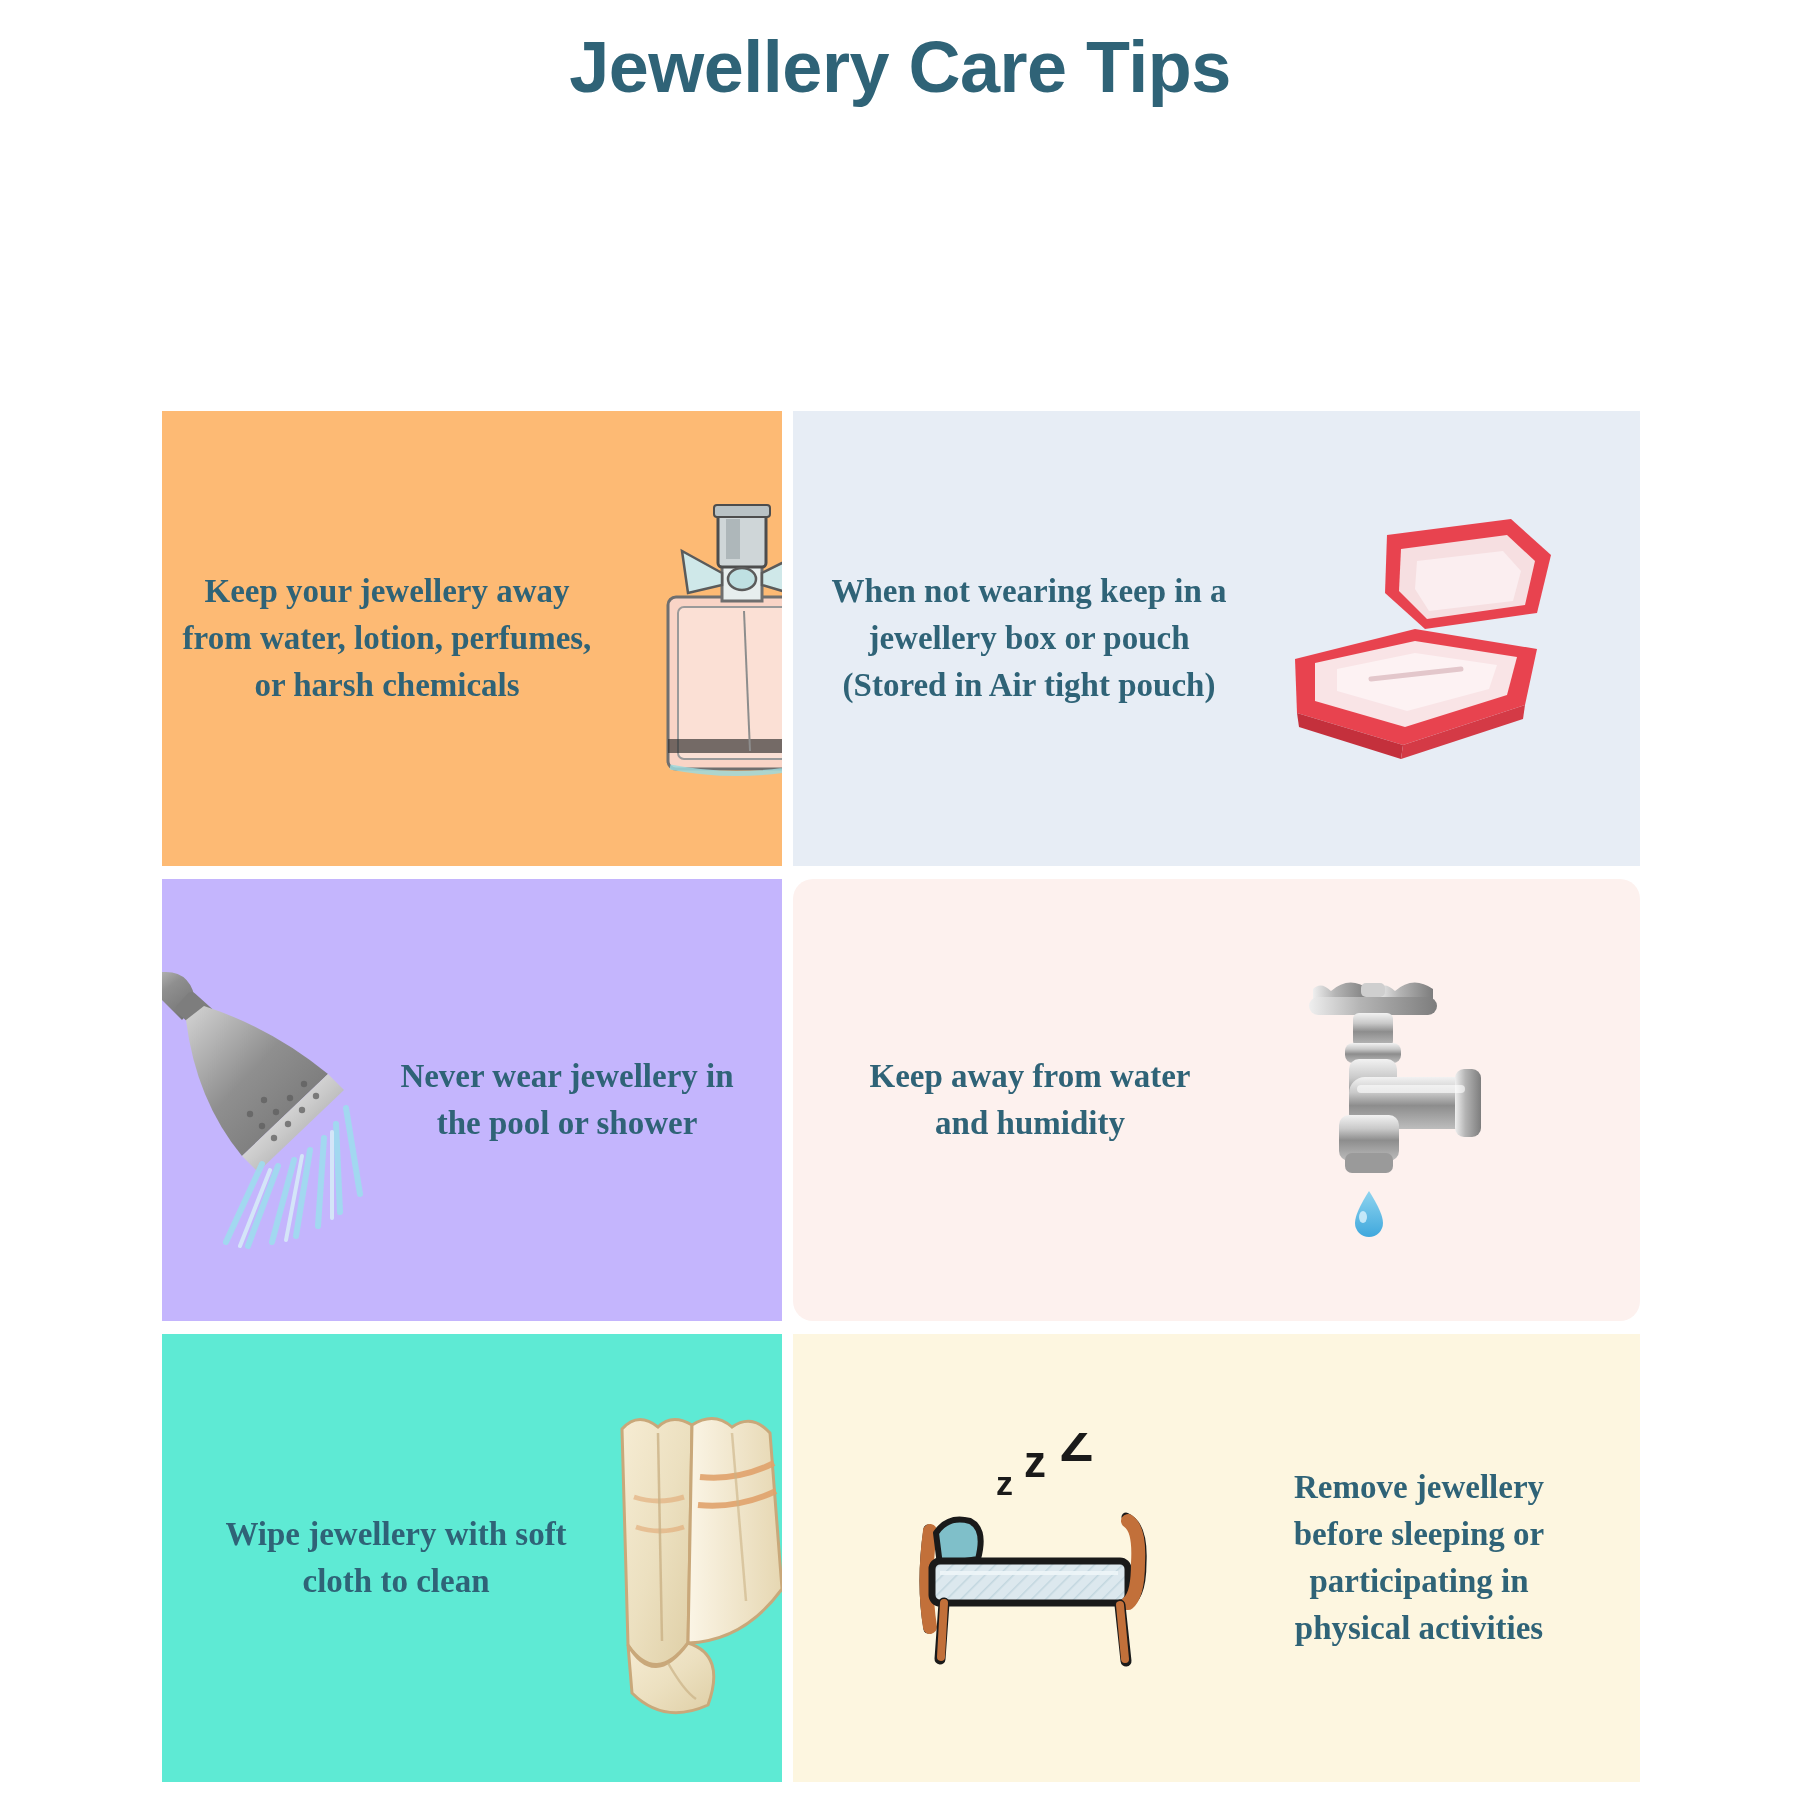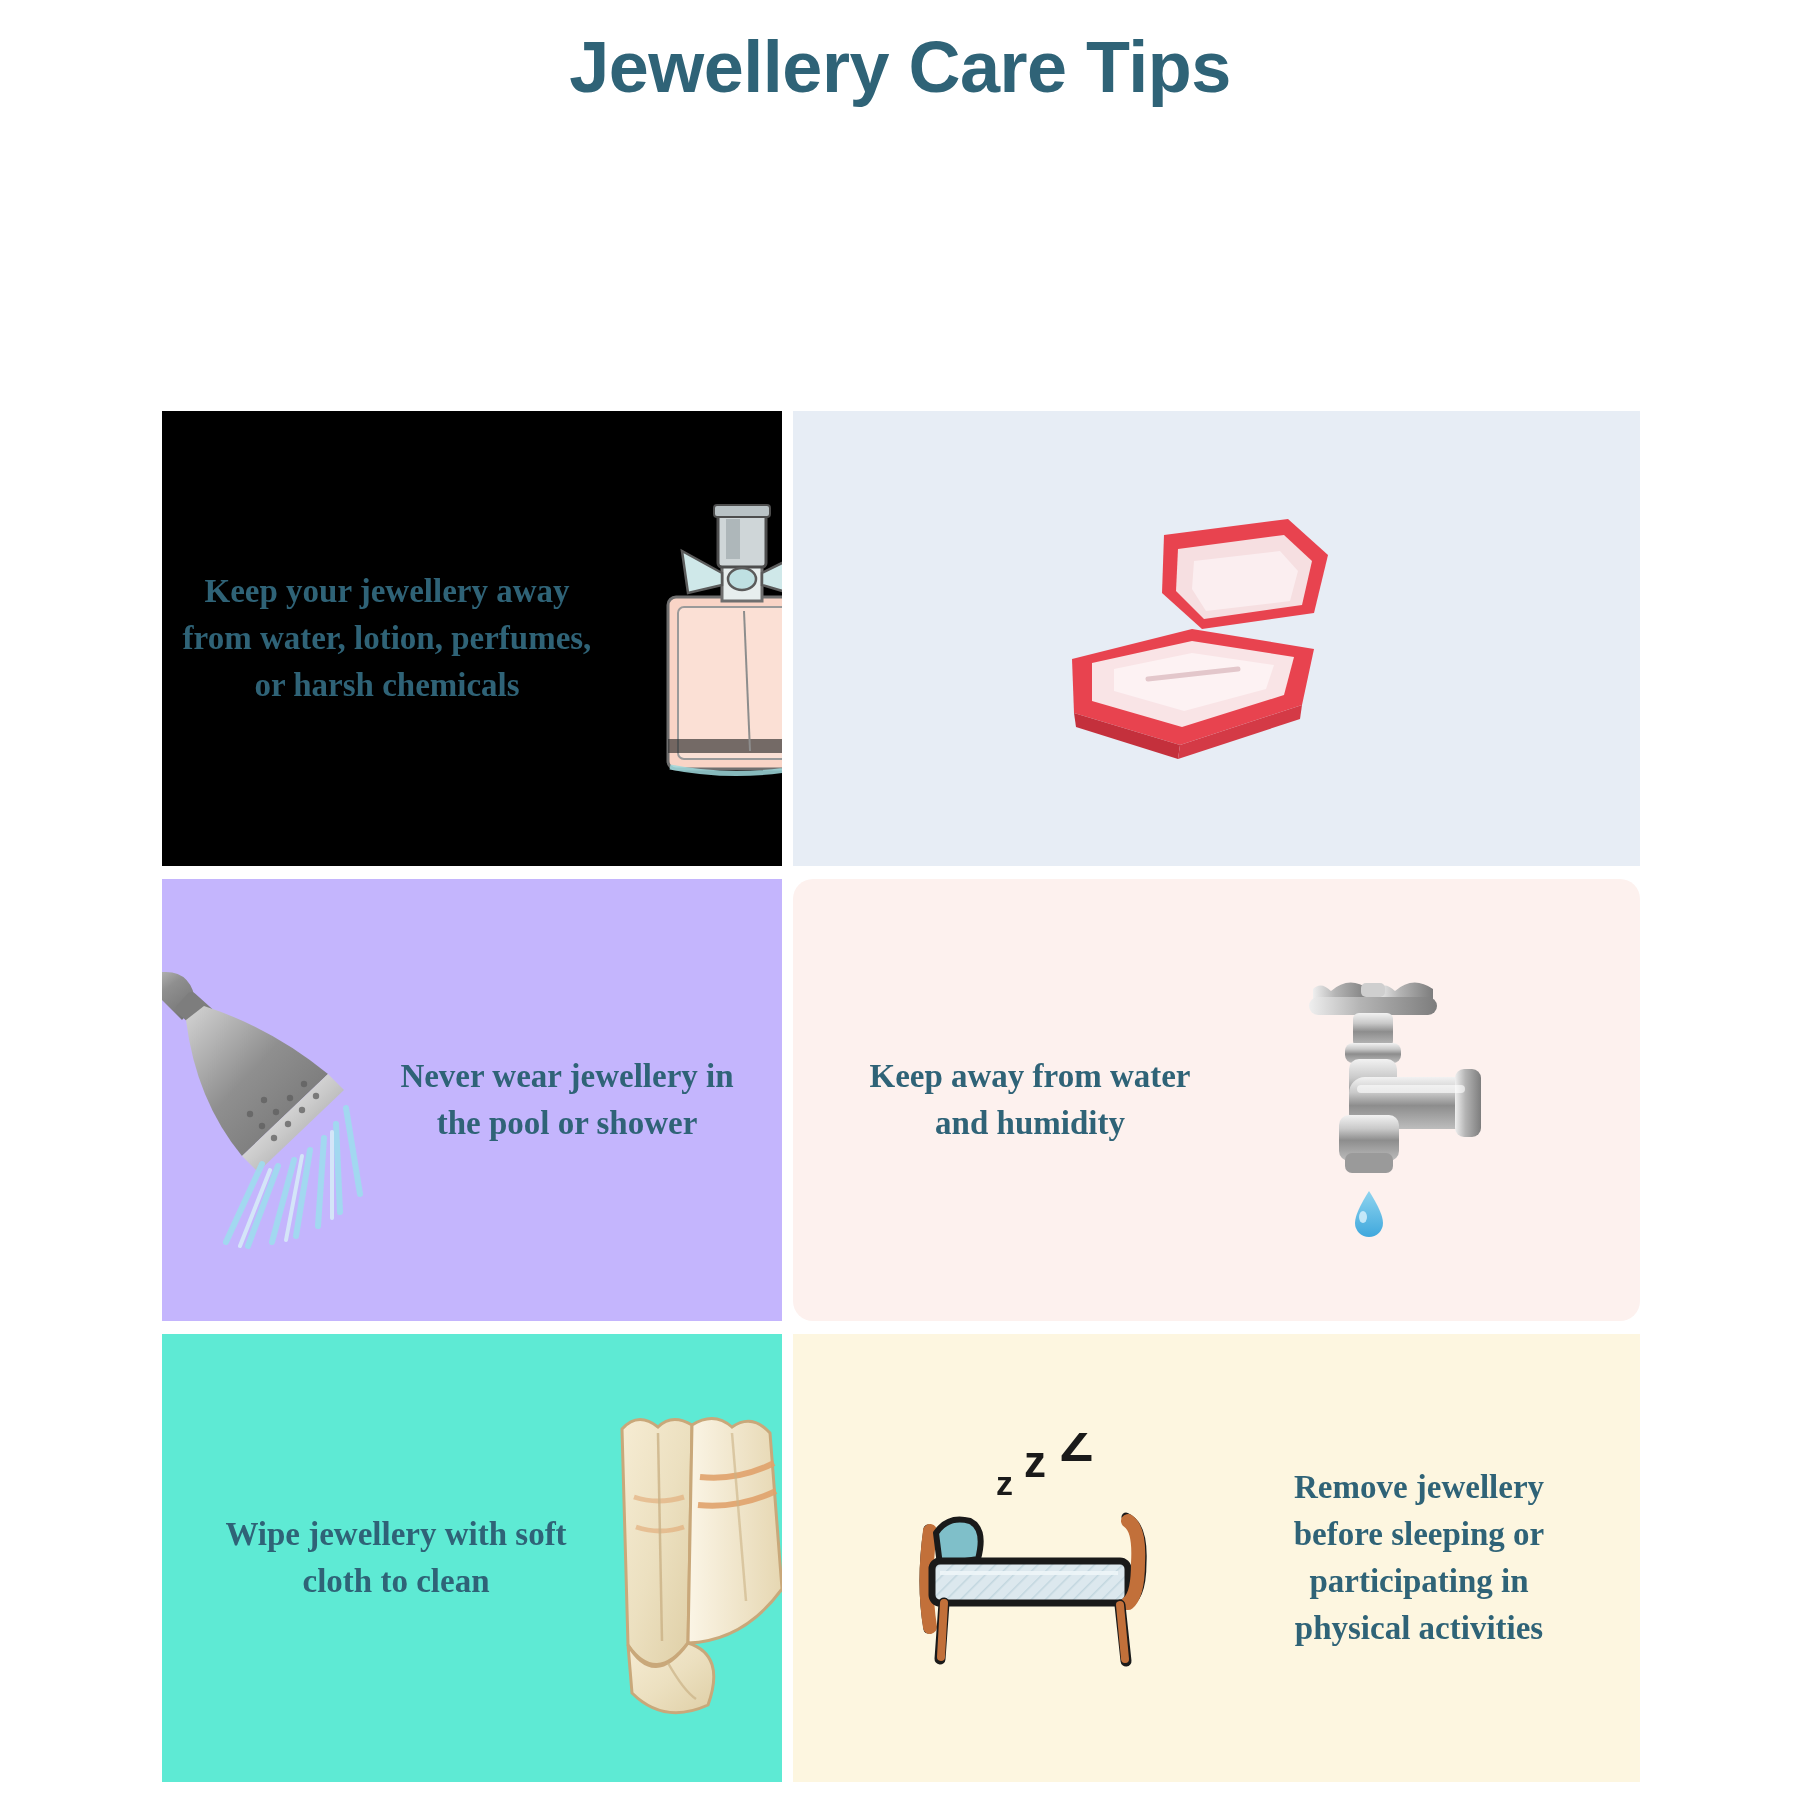--- a/index.html
+++ b/index.html
@@ -114,21 +114,21 @@
 <body>
 
 <div class="page">
 
   <div class="header">
     <h1 class="page-title">Jewellery Care Tips</h1>
   </div>
 
   <div class="card-grid">
 
-    <div class="card c1 text-left" style="background-color: #000000; gap: 24px;">
+    <div class="card c1 text-left" style="background-color: #fdba74; gap: 24px;">
       <div class="card-text">Keep your jewellery away from water, lotion, perfumes, or harsh chemicals</div>
       <div class="card-art">
         <span>
           <svg class="art-svg" width="230" height="300" viewBox="0 0 230 300" aria-hidden="true">
 
             <rect x="42" y="108" width="146" height="172" rx="8" fill="#f9d4c6" stroke="#6f6f6f" stroke-width="3"></rect>
             <rect x="52" y="118" width="126" height="152" rx="6" fill="#fbe0d5" stroke="#9a9a9a" stroke-width="2"></rect>
             <rect x="42" y="250" width="146" height="14" fill="#2b2b2b" opacity="0.65"></rect>
             <line x1="118" y1="122" x2="124" y2="262" stroke="#8d8d8d" stroke-width="2"></line>
 
@@ -142,20 +142,21 @@
             <path d="M136 84 L176 64 L170 106 L136 96 Z" fill="#cfe8e9" stroke="#5b5b5b" stroke-width="2.5"></path>
             <ellipse cx="116" cy="90" rx="14" ry="11" fill="#bfe0e2" stroke="#5b5b5b" stroke-width="2.5"></ellipse>
 
             <path d="M44 278 Q115 292 186 276" fill="none" stroke="#9fd9dd" stroke-width="5" opacity="0.85"></path>
           </svg>
         </span>
       </div>
     </div>
 
     <div class="card c2 text-left" style="background-color: rgb(231, 237, 245);">
+      <div class="card-text">When not wearing keep in a jewellery box or pouch (Stored in Air tight pouch)</div>
       <div class="card-art">
         <span>
           <svg class="art-svg" width="300" height="260" viewBox="0 0 300 260" aria-hidden="true">
 
             <path d="M112 26 L236 10 L276 46 L262 104 L150 120 L110 84 Z" fill="#e8434f"></path>
             <path d="M126 40 L232 26 L260 52 L250 96 L152 110 L124 82 Z" fill="#f6dfe1"></path>
             <path d="M142 52 L228 42 L246 62 L238 92 L154 102 L140 80 Z" fill="#fbeef0"></path>
 
             <path d="M20 150 L140 120 L262 140 L250 196 L128 236 L22 204 Z" fill="#e8434f"></path>
             <path d="M40 154 L140 132 L242 148 L232 186 L130 218 L40 192 Z" fill="#f9e4e6"></path>

